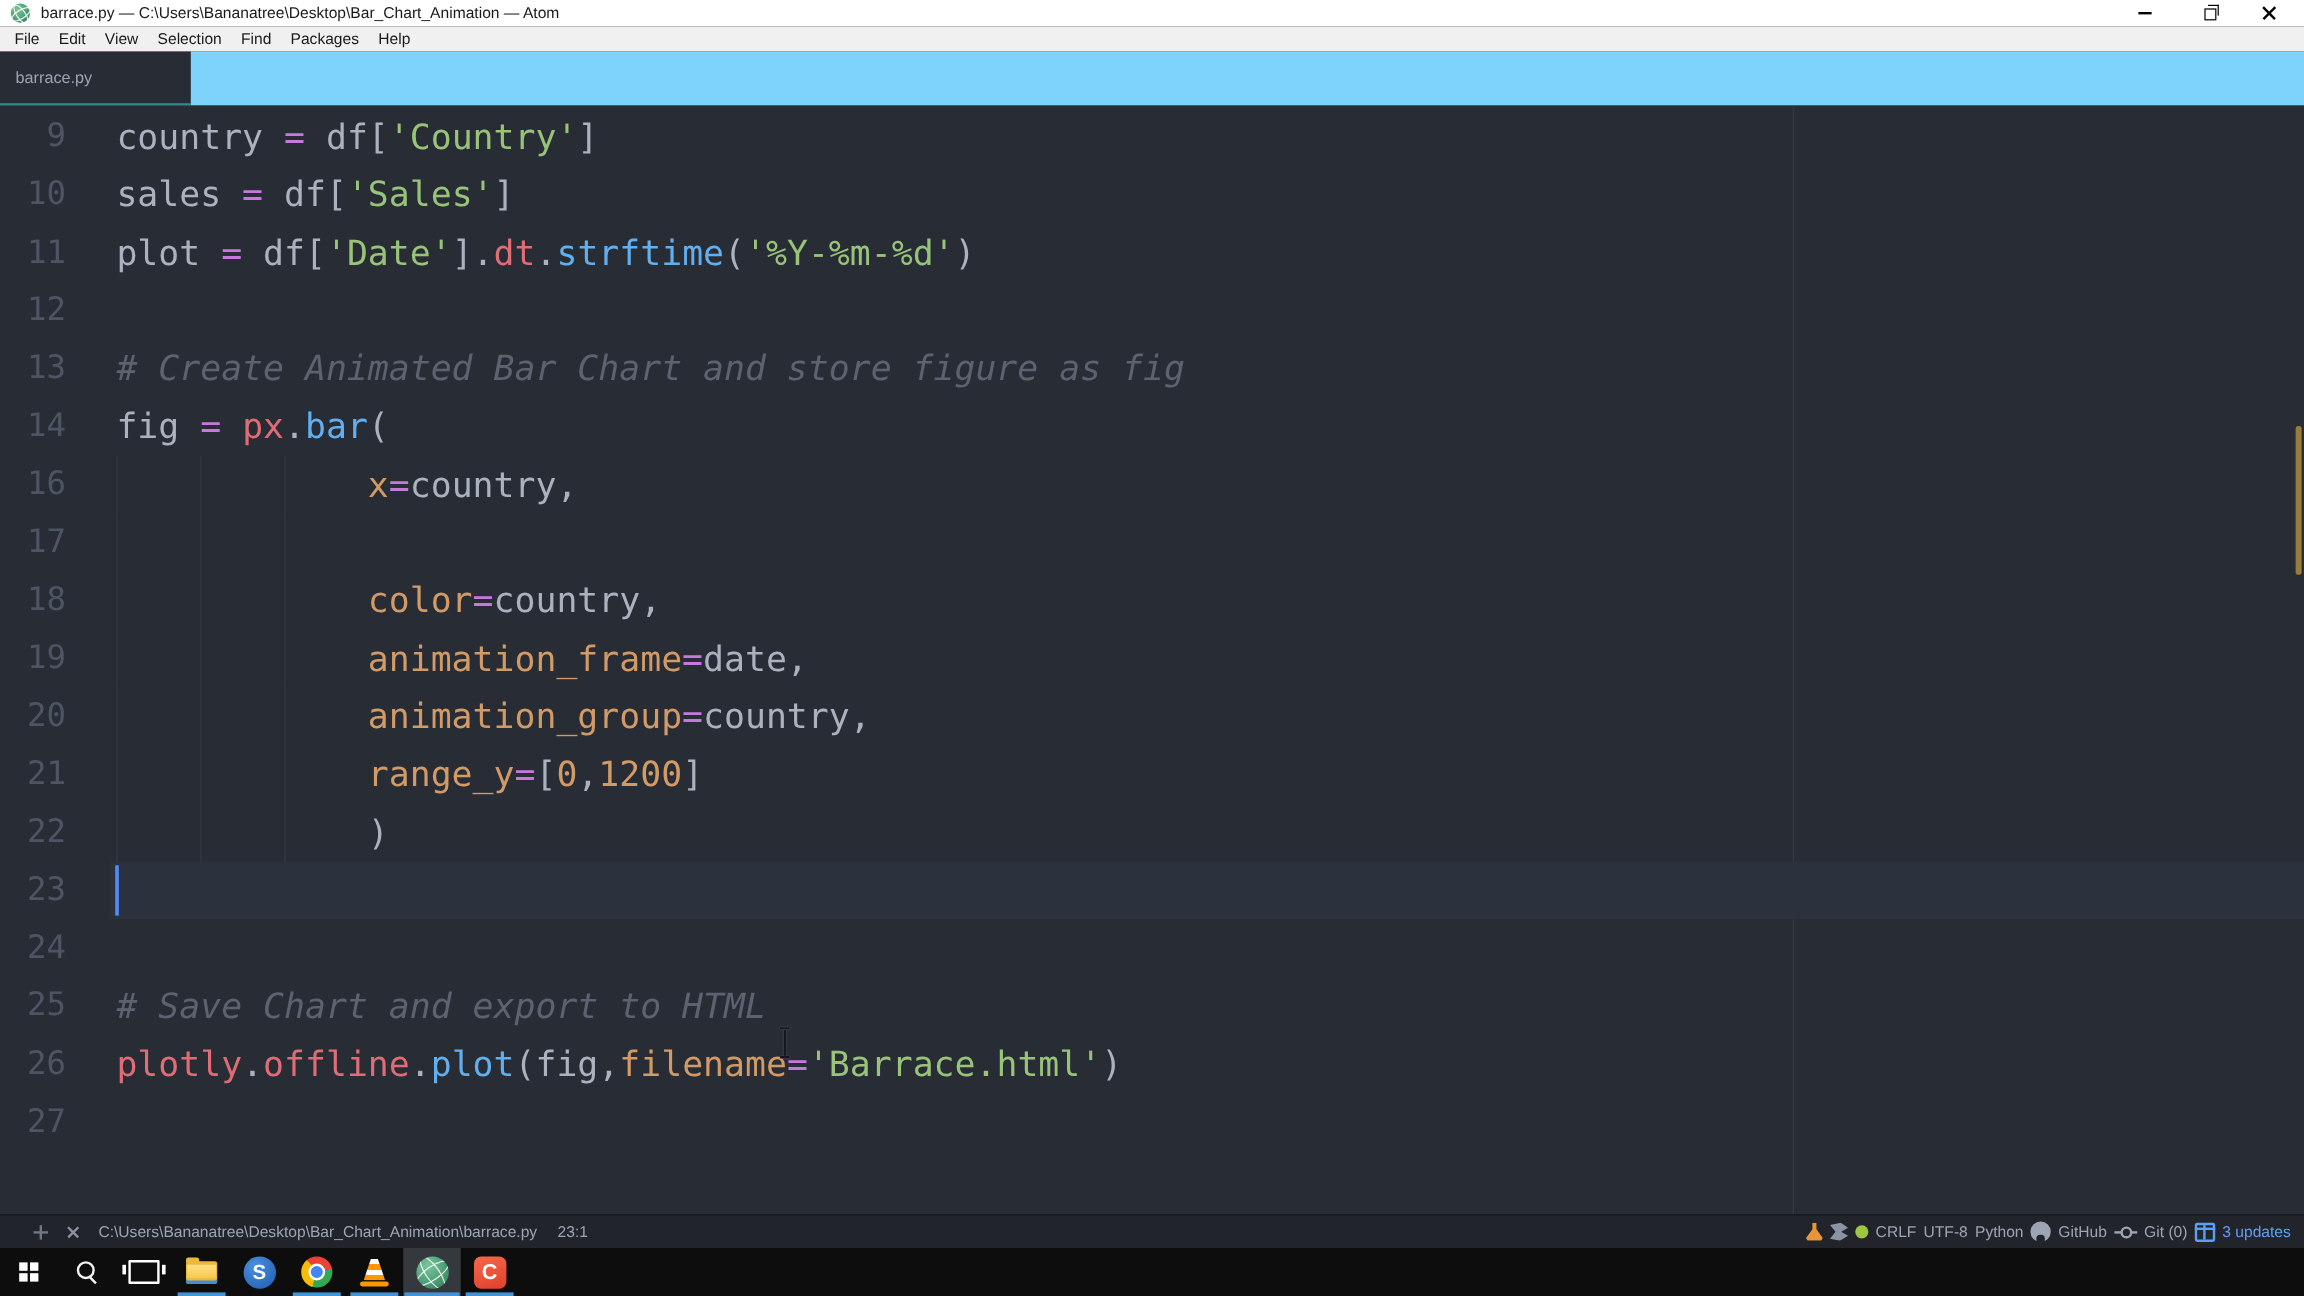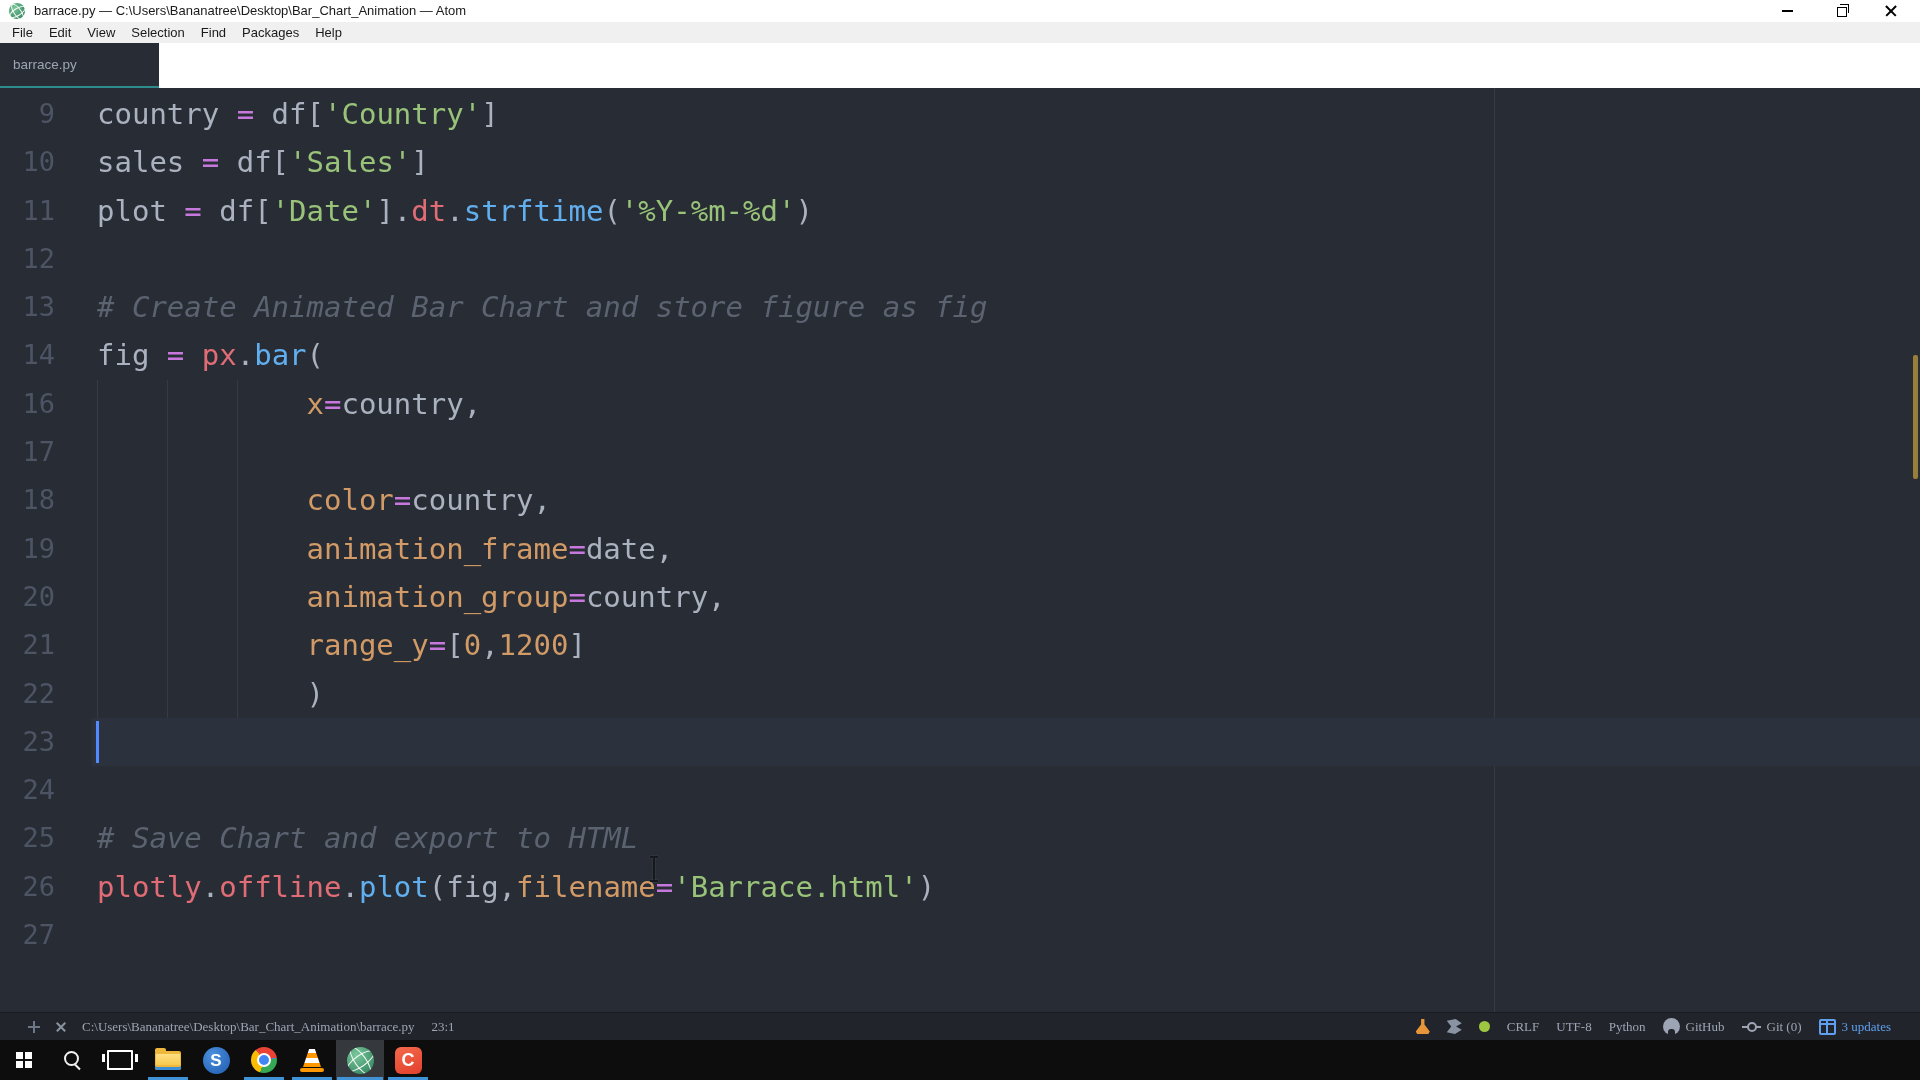--- a/index.html
+++ b/index.html
@@ -23,21 +23,21 @@
   .xglyph{position:relative;width:12px;height:12px;}
   .xglyph::before,.xglyph::after{content:'';position:absolute;left:-1px;top:5px;width:14px;height:1.6px;background:#000;}
   .xglyph::before{transform:rotate(45deg);} .xglyph::after{transform:rotate(-45deg);}
 
   
   #menubar{position:absolute;left:0;top:22px;width:100%;height:21px;background:#f0f0f0;
            display:flex;align-items:center;padding-left:4px;box-sizing:border-box;}
   .menu-item{font-size:13px;color:#1a1a1a;padding:0 8px;line-height:21px;}
 
   
-  #tabbar{position:absolute;left:0;top:43px;width:100%;height:45px;background:#ffffff;}
+  #tabbar{position:absolute;left:0;top:43px;width:100%;height:45px;background:#7dd3fc;}
   #tab-active{position:absolute;left:0;top:0;width:159px;height:45px;background:#282c34;}
   #tab-label{position:absolute;left:13px;top:0;line-height:43px;font-size:13.5px;color:#9da5b4;}
   #tab-underline{position:absolute;left:0;bottom:0;width:159px;height:2.5px;background:#2f8c8c;}
 
   
   #editor{position:absolute;left:0;top:88px;width:100%;height:924px;background:#282c34;overflow:hidden;}
   #wrap-guide{position:absolute;left:1494px;top:0;bottom:0;width:1px;background:#353b45;}
   #scroll-marker{position:absolute;right:2px;top:267px;width:5px;height:124px;background:#b5923c;opacity:.8;border-radius:2px;}
   #code-lines{position:absolute;left:0;top:2px;width:100%;
               font-family:"DejaVu Sans Mono",monospace;font-size:29px;}
@@ -53,23 +53,23 @@
 
   
   #ibeam{position:absolute;left:648px;top:768px;width:12px;height:26px;}
   #ibeam .v{position:absolute;left:5px;top:2px;width:2px;height:22px;background:#14171d;box-shadow:0 0 1px rgba(255,255,255,.4);}
   #ibeam .h1,#ibeam .h2{position:absolute;left:2px;width:8px;height:2px;background:#14171d;box-shadow:0 0 1px rgba(255,255,255,.4);}
   #ibeam .h1{top:0;} #ibeam .h2{bottom:0;}
 
   
   #statusbar{position:absolute;left:0;top:1012px;width:100%;height:28px;background:#21252b;
              display:flex;align-items:center;font-size:13px;color:#9da5b4;box-sizing:border-box;
-             border-top:1px solid #181b20;font-family:Liberation Serif, serif;}
+             border-top:1px solid #181b20;}
   #status-left{display:flex;align-items:center;gap:15px;padding-left:28px;}
-  #status-right{display:flex;align-items:center;gap:17px;margin-left:auto;padding-right:29px;}
+  #status-right{display:flex;align-items:center;gap:6px;margin-left:auto;padding-right:11px;}
   .sr-item{display:flex;align-items:center;gap:6px;}
   .plusglyph{position:relative;width:12px;height:12px;}
   .plusglyph::before{content:'';position:absolute;left:0;top:5px;width:12px;height:2px;background:#6e7787;}
   .plusglyph::after{content:'';position:absolute;left:5px;top:0;width:2px;height:12px;background:#6e7787;}
   .xgrey::before,.xgrey::after{background:#8a93a2;height:1.8px;width:12px;left:0;}
   #status-pos{margin-left:2px;}
   .sic{flex:none;}
   .ic-flask{width:14px;height:15px;background:#e8953a;clip-path:polygon(38% 0,62% 0,62% 36%,100% 84%,90% 100%,10% 100%,0 84%,38% 36%);}
   .ic-grey{width:15px;height:15px;background:#8a93a2;clip-path:polygon(0 12%,60% 0,100% 28%,62% 50%,100% 72%,55% 100%,0 88%,30% 50%);}
   .ic-dot{width:11px;height:11px;border-radius:50%;background:#9ec640;}

